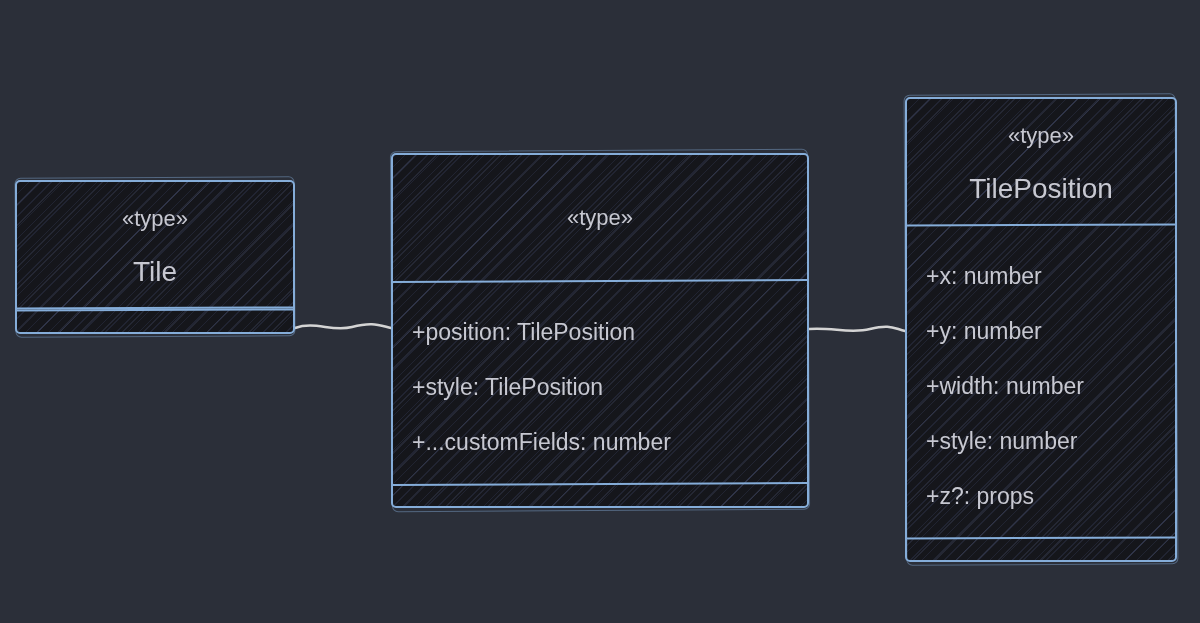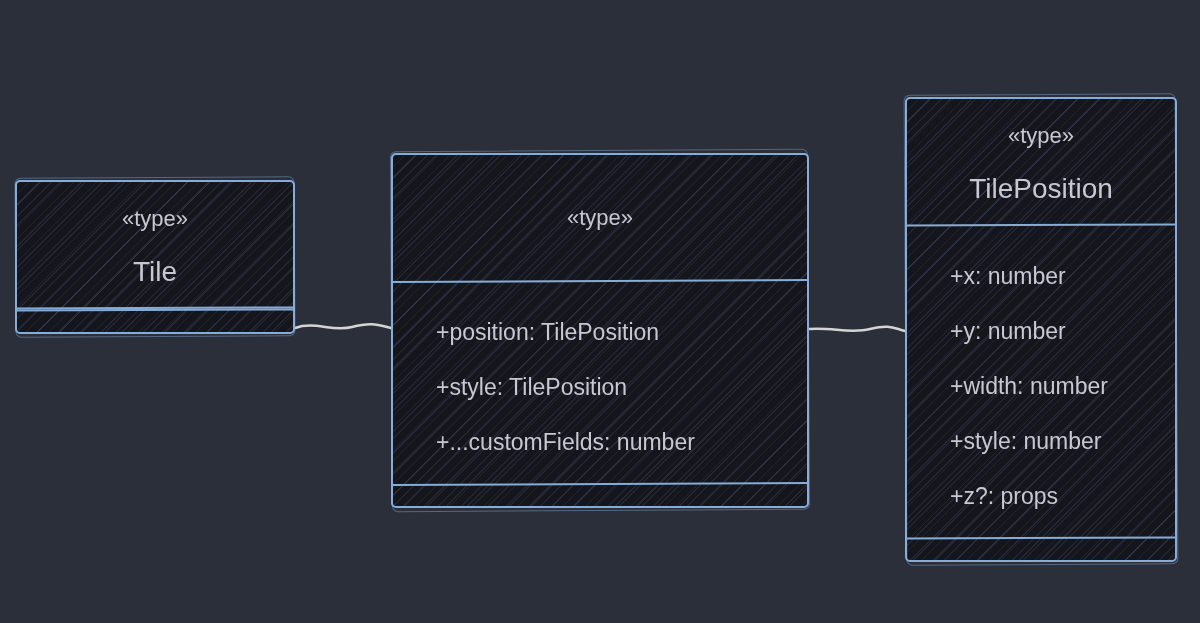--- a/index.html
+++ b/index.html
@@ -62,21 +62,20 @@
     color:var(--text);
   }
   .divider{
     height:0;
     border-top:2px solid var(--border);
     margin:0 -1px;
     transform:rotate(-0.25deg);
   }
   .members{
     padding:23px 18px 13px 0;
-    margin-left:24px;
   }
   .member{
     height:55px;
     line-height:55px;
     padding-left:19px;
     font-size:23px;
     white-space:nowrap;
     color:var(--text);
   }
   .footer{

